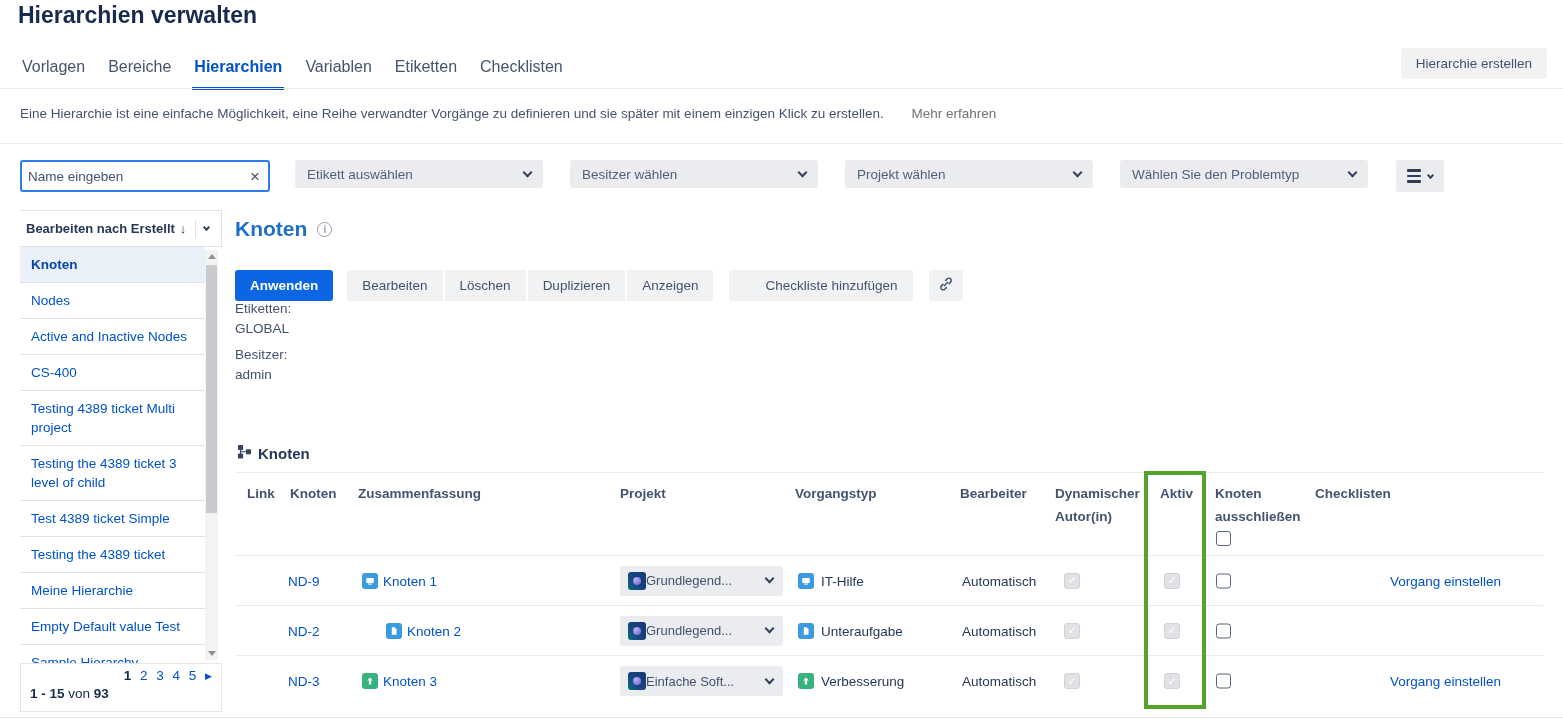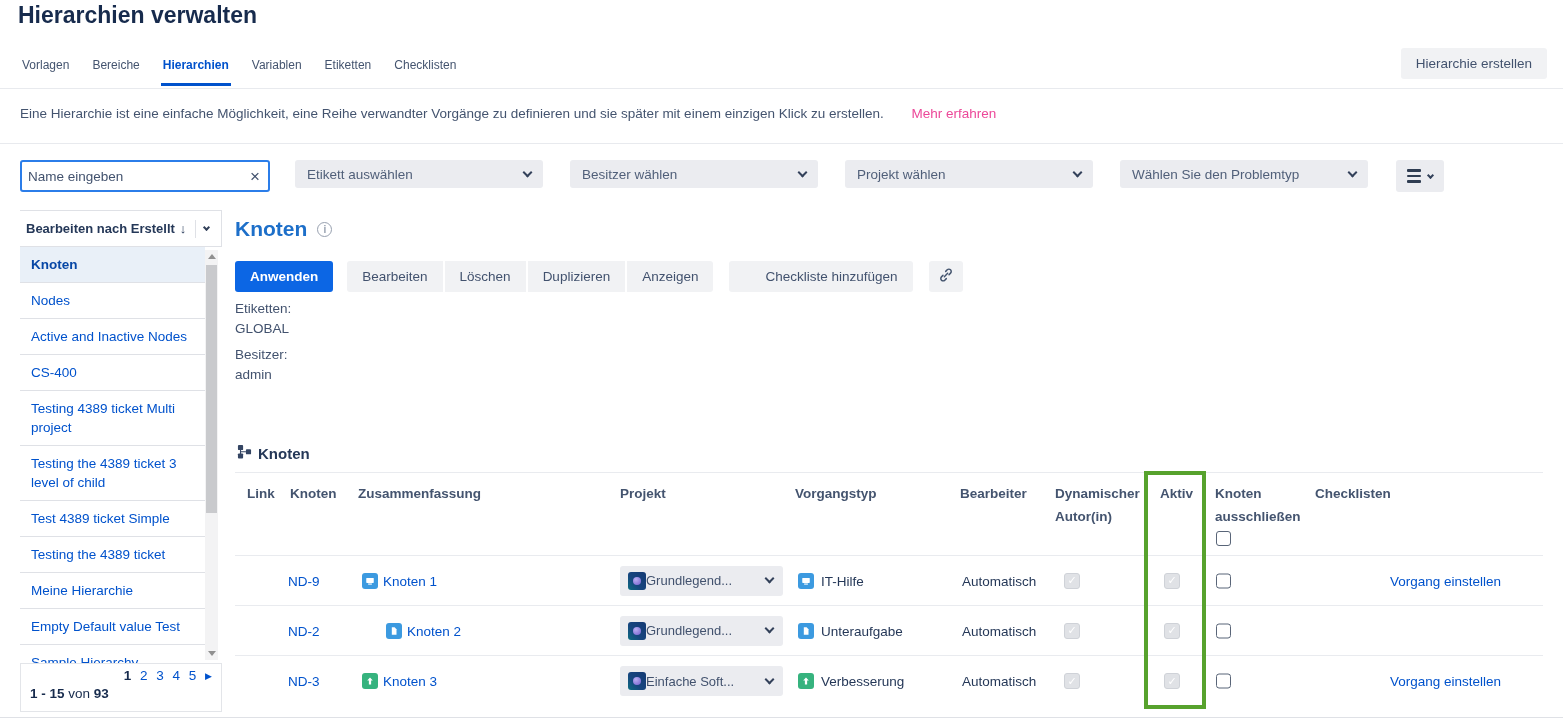--- a/index.html
+++ b/index.html
@@ -2,26 +2,26 @@
 <html><head>
 <meta charset="utf-8">
 <style>
   * { margin:0; padding:0; box-sizing:border-box; }
   body { font-family:"Liberation Sans", sans-serif; background:#fff; }
   .page { position:relative; width:1563px; height:722px; background:#fff; overflow:hidden; color:#172b4d; }
 
   
   .page-title { position:absolute; left:18px; top:2px; font-size:23px; font-weight:700; color:#172b4d; }
   .tabbar { position:absolute; left:20px; top:58px; display:flex; gap:19px; }
-  .tab { font-size:12px; color:#44546f; padding:0 2px 11px 2px; cursor:pointer; }
+  .tab { font-size:16px; color:#44546f; padding:0 2px 11px 2px; cursor:pointer; }
   .tab.active { color:#0052cc; font-weight:600; border-bottom:3px solid #0052cc; }
   .create-btn { position:absolute; right:16px; top:48px; height:31px; padding:0 15px; background:#f1f2f4; border:none; border-radius:3px; font-size:13.5px; color:#42526e; font-family:inherit; cursor:pointer; }
   .hline { position:absolute; left:0; width:1563px; height:1px; background:#e8eaee; }
   .intro { position:absolute; left:20px; top:106px; font-size:13.5px; color:#44546f; }
-  .intro a { color:#ec4899; text-decoration:none; margin-left:4px; cursor:pointer;padding-left:20px; }
+  .intro a { color:#737373; text-decoration:none; margin-left:4px; cursor:pointer;padding-left:20px; }
 
   
   .filters { position:absolute; left:0; top:160px; width:1563px; height:32px; }
   .name-box { position:absolute; left:20px; width:250px; height:32px; border:2px solid #2b7de9; border-radius:3px; background:#fff; display:flex; align-items:center; }
   .name-box input { flex:1; border:none; outline:none; font-family:inherit; font-size:13.5px; color:#172b4d; padding:0 6px; background:transparent; }
   .name-box input::placeholder { color:#42526e; opacity:1; }
   .name-clear { width:26px; text-align:center; color:#42526e; font-size:17px; line-height:1; cursor:pointer; }
   .ddl { position:absolute; height:28px; width:248px; background:#ebecf0; border-radius:3px; display:flex; align-items:center; padding:0 12px; cursor:pointer; }
   .ddl .lbl { font-size:13.5px; color:#505f79; flex:1; white-space:nowrap; overflow:hidden; }
   .chev { width:7px; height:7px; border-right:2px solid #33415a; border-bottom:2px solid #33415a; transform:rotate(45deg); display:inline-block; margin-top:-4px; flex:none; }
@@ -52,21 +52,21 @@
   .pg-current { color:#172b4d; font-weight:700; }
   .pg-link { color:#0052cc; }
   .pg-next { color:#0052cc; font-size:9px; vertical-align:1px; }
   .pg-range { margin-top:3px; color:#172b4d; }
   .pg-range b { font-weight:700; }
 
   
   .main { position:absolute; left:235px; top:215px; width:1328px; height:507px; }
   .detail-title { position:absolute; left:0; top:2px; font-size:21px; font-weight:700; color:#1d6fc9; display:flex; align-items:center; gap:10px; }
   .info-icon { width:15px; height:15px; border:1.5px solid #97a0af; border-radius:50%; color:#97a0af; font-size:10px; font-weight:700; display:grid; place-items:center; font-style:normal; cursor:pointer; }
-  .actions { position:absolute; left:0; top:46px; display:flex; height:31px;border-radius:14px; }
+  .actions { position:absolute; left:0; top:55px; display:flex; height:31px;border-radius:14px; }
   .btn { height:31px; padding:0 15px; border:none; border-radius:3px; font-family:inherit; font-size:13.5px; cursor:pointer; white-space:nowrap; }
   .btn.primary { background:#0c66e4; color:#fff; font-weight:700; }
   .btn.gray { background:#f1f2f4; color:#42526e; }
   .btn-group { display:flex; gap:2px; margin-left:14px; }
   .btn-group .btn { border-radius:0; }
   .btn-group .btn:first-child { border-radius:3px 0 0 3px; }
   .btn-group .btn:last-child { border-radius:0 3px 3px 0; }
   .ml12 { margin-left:12px; } .ml16 { margin-left:16px;padding-left:36px; }
   .link-btn { width:34px; height:31px; background:#f1f2f4; border:none; border-radius:3px; display:grid; place-items:center; margin-left:16px; cursor:pointer; }
   .meta { position:absolute; left:0; top:84px; font-size:13.5px; color:#42526e; line-height:20px; }

